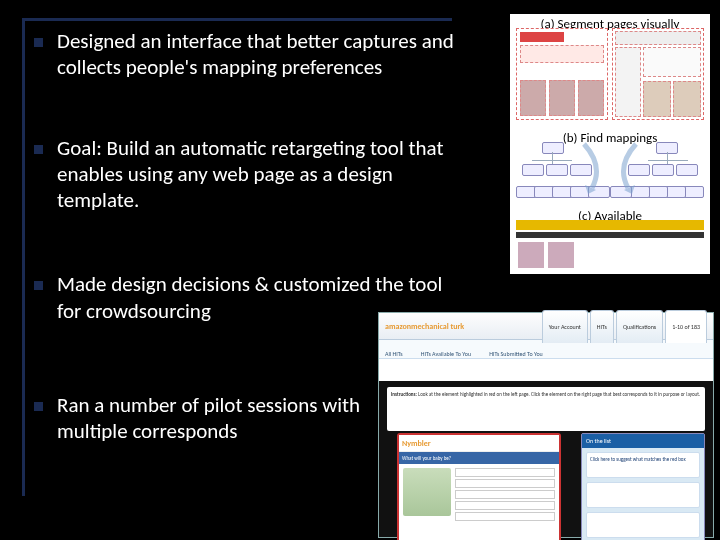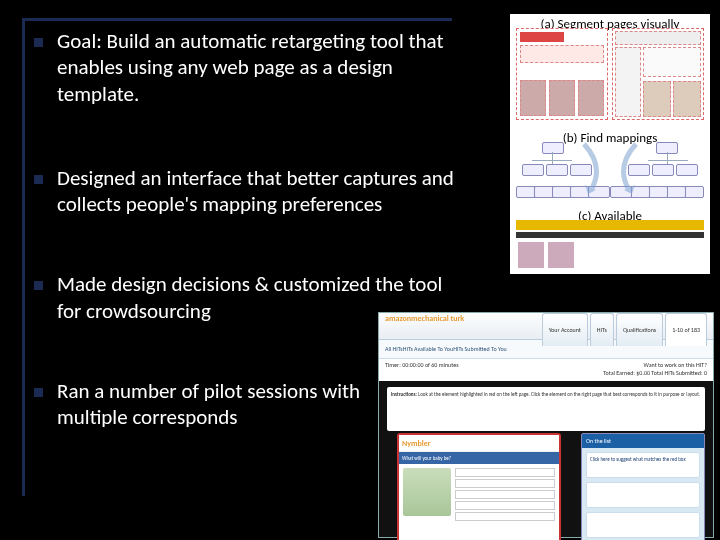--- a/index.html
+++ b/index.html
@@ -4,21 +4,21 @@
 <style>
   html,body{margin:0;padding:0;width:720px;height:540px;background:#000;overflow:hidden;font-family:Calibri,Arial,sans-serif}
   .slide{position:relative;width:720px;height:540px;color:#fff}
   .rule-h{position:absolute;left:22px;top:18px;width:430px;height:0;border-top:3px solid #1a2a52}
   .rule-v{position:absolute;left:22px;top:18px;width:0;height:478px;border-left:3px solid #1a2a52}
   .bullets{position:absolute;left:34px;top:28px;width:420px}
   .item{display:flex;align-items:flex-start;margin-bottom:58px}
   .sq{flex:0 0 9px;width:9px;height:9px;background:#1a2a52;margin-top:10px;margin-right:14px}
   .txt{font-size:21px;line-height:1.25;color:#fff;font-weight:400}
   .item.n2{margin-bottom:54px}
-  .item.n3{margin-bottom:54px}
+  .item.n3{margin-bottom:68px}
   .item.n4 .txt{max-width:330px}
 
   
   .fig1{position:absolute;right:10px;top:14px;width:200px;height:260px;background:#fff;font-size:8px;color:#000}
   .cap{position:absolute;left:0;right:0;text-align:center;font-size:13px;color:#000}
   .cap.a{top:2px}
   .cap.b{top:116px}
   .cap.c{top:194px}
   .seg{position:absolute;top:14px;left:6px;right:6px;height:94px;display:flex;justify-content:space-between}
   .page{width:92px;height:92px;border:1px dashed #d66;position:relative;background:#fff;box-sizing:border-box}
@@ -36,25 +36,25 @@
   .ln{position:absolute;background:#9ab}
   .arrow{position:absolute;width:26px;height:54px;opacity:.55}
   .arrow svg{width:100%;height:100%}
   .synth{position:absolute;top:206px;left:6px;right:6px;bottom:4px;background:#fff}
   .synth .bar{position:absolute;top:0;left:0;right:0;height:10px;background:#e6b800}
   .synth .b2{top:12px;height:6px;background:#333}
   .synth .p{position:absolute;bottom:2px;width:26px;height:26px;background:#cab}
   .synth .p1{left:2px}.synth .p2{left:32px}
 
   .fig2{position:absolute;right:6px;top:312px;width:334px;height:224px;background:#fff;border:1px solid #8aa;font-size:7px;color:#333}
-  .mtk-top{height:26px;background:linear-gradient(#fdfdfd,#e9eef4);border-bottom:1px solid #bcd;display:flex;align-items:flex-start;padding:0 6px}
+  .mtk-top{height:26px;background:linear-gradient(#fdfdfd,#e9eef4);border-bottom:1px solid #bcd;display:flex;align-items:center;padding:0 6px}
   .mtk-logo{color:#e79b34;font-weight:700;font-size:8px}
   .mtk-tabs{margin-left:auto;display:flex;gap:2px}
   .mtk-tab{padding:12px 6px;background:linear-gradient(#fff,#e3ecf4);border:1px solid #bcd;border-bottom:none;border-radius:3px 3px 0 0;font-size:6px}
-  .mtk-sub{height:18px;background:#f6fafd;border-bottom:1px solid #cde;display:flex;align-items:center;padding:0 6px;font-size:6px;color:#357}
+  .mtk-sub{height:18px;background:#f6fafd;border-bottom:1px solid #cde;display:flex;align-items:flex-end;padding:0 6px;gap:18px;font-size:6px;color:#357}
   .mtk-meta{height:22px;border-bottom:1px solid #dde;padding:2px 6px;display:flex;justify-content:space-between;font-size:6px}
   .mtk-main{position:absolute;top:68px;left:0;right:0;bottom:0;background:#111}
   .mtk-instr{position:absolute;top:6px;left:8px;right:8px;height:36px;background:#fff;border-radius:2px;padding:4px;font-size:5px;color:#333;line-height:1.3}
   .panelL{position:absolute;top:52px;left:18px;width:160px;height:150px;background:#fff;border:2px solid #c33;border-radius:3px}
   .panelL .hd{height:16px;background:#fff;display:flex;align-items:center;padding:0 3px;border-bottom:1px solid #eee}
   .panelL .nm{color:#e79b34;font-weight:700;font-size:8px}
   .panelL .bb{height:12px;background:#3766a6;color:#fff;font-size:5px;display:flex;align-items:center;padding:0 3px}
   .panelL .body{padding:4px;display:flex;gap:4px}
   .panelL .av{width:48px;height:48px;background:linear-gradient(#c9ddbb,#a9c69a);border-radius:2px}
   .panelL .flds{flex:1}
@@ -64,27 +64,27 @@
   .panelR .row{margin:4px;padding:3px;background:#fff;border:1px solid #cde;border-radius:2px;font-size:5px;color:#247;min-height:18px}
 </style>
 </head>
 <body>
 
 <div class="slide">
   <div class="rule-h"></div>
   <div class="rule-v"></div>
 
   <div class="bullets">
+    <div class="item n2">
+      <div class="sq"></div>
+      <div class="txt">Designed an interface that better captures and collects people's mapping preferences</div>
+    </div>
     <div class="item n1">
       <div class="sq"></div>
       <div class="txt">Goal: Build an automatic retargeting tool that enables using any web page as a design template.</div>
-    </div>
-    <div class="item n2">
-      <div class="sq"></div>
-      <div class="txt">Designed an interface that better captures and collects people's mapping preferences</div>
     </div>
     <div class="item n3">
       <div class="sq"></div>
       <div class="txt">Made design decisions &amp; customized the tool for crowdsourcing</div>
     </div>
     <div class="item n4">
       <div class="sq"></div>
       <div class="txt">Ran a number of pilot sessions with multiple corresponds</div>
     </div>
   </div>
@@ -161,27 +161,20 @@
         <div class="mtk-tab">HITs</div>
         <div class="mtk-tab">Qualifications</div>
         <div class="mtk-tab" style="background:#fff">1-10 of 183</div>
       </div>
     </div>
     <div class="mtk-sub">
       <span>All HITs</span>
       <span>HITs Available To You</span>
       <span>HITs Submitted To You</span>
     </div>
-    <div class="mtk-meta">
-      <span>Timer: 00:00:00 of 60 minutes</span>
-      <span style="text-align:right">
-        <span>Want to work on this HIT?</span><br>
-        <span>Total Earned: $0.00   Total HITs Submitted: 0</span>
-      </span>
-    </div>
     <div class="mtk-main">
       <div class="mtk-instr">
         <b>Instructions:</b>
         <span>Look at the element highlighted in red on the left page. Click the element on the right page that best corresponds to it in purpose or layout.</span>
       </div>
       <div class="panelL">
         <div class="hd">
             <span class="nm">Nymbler</span>
           </div>
         <div class="bb">What will your baby be?</div>

